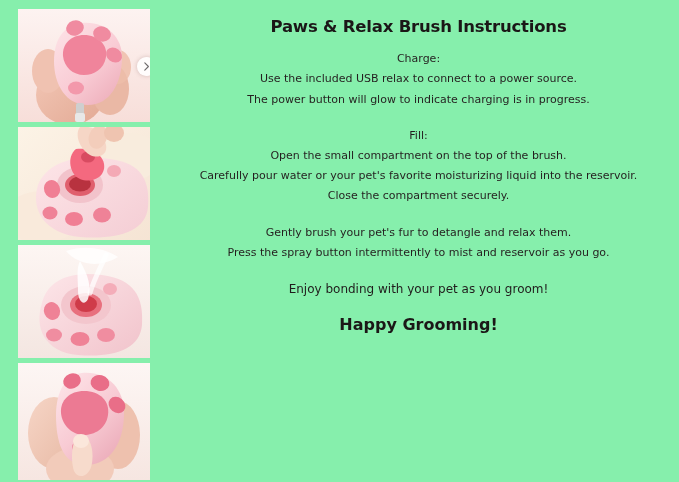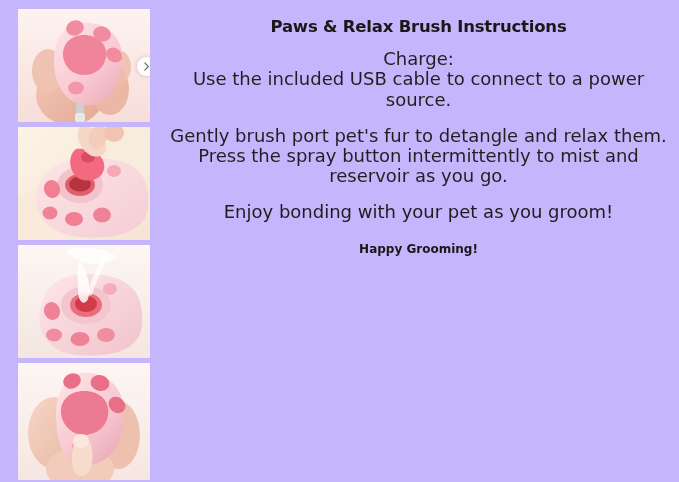--- a/index.html
+++ b/index.html
@@ -12,21 +12,21 @@
     overflow: hidden;
     background: #fca3a0;
     font-family: "DejaVu Sans", sans-serif;
     color: #201c1c;
   }
 
   #page {
     position: relative;
     width: 679px;
     height: 482px;
-    background: #c4b5fd;
+    background: #86efac;
     overflow: hidden;
   }
 
   
   #thumb-rail {
     position: absolute;
     left: 18px;
     top: 9px;
     width: 132px;
     height: 473px;
@@ -88,35 +88,35 @@
     margin: 0 0 11px 0;
   }
 
   .section {
     margin: 0 0 16px 0;
   }
   .section:last-child { margin-bottom: 0; }
 
   .sec-heading,
   .sec-line {
-    font-size: 18px;
+    font-size: 11px;
     line-height: 20.2px;
     color: #241f1f;
     margin: 0;
     font-weight: normal;
   }
 
   .closing {
-    font-size: 18px;
+    font-size: 12px;
     line-height: 20.2px;
     margin: 16px;
   }
 
   .signoff {
-    font-size: 12px;
+    font-size: 16px;
     font-weight: bold;
     line-height: 20.2px;
     margin: 14px 0 0 0;
     color: #1b1717;
   }
 </style>
 </head>
 <body>
 
 <div id="page">
@@ -275,26 +275,33 @@
     </div>
 
   </div>
 
   <div id="instructions">
 
     <h1 id="doc-title">Paws &amp; Relax Brush Instructions</h1>
 
     <div class="section">
       <p class="sec-heading">Charge:</p>
-      <p class="sec-line">Use the included USB cable to connect to a power source.</p>
-    </div>
-
+      <p class="sec-line">Use the included USB relax to connect to a power source.</p>
+      <p class="sec-line">The power button will glow to indicate charging is in progress.</p>
+    </div>
 
     <div class="section">
-      <p class="sec-line">Gently brush port pet's fur to detangle and relax them.</p>
+      <p class="sec-heading">Fill:</p>
+      <p class="sec-line">Open the small compartment on the top of the brush.</p>
+      <p class="sec-line">Carefully pour water or your pet's favorite moisturizing liquid into the reservoir.</p>
+      <p class="sec-line">Close the compartment securely.</p>
+    </div>
+
+    <div class="section">
+      <p class="sec-line">Gently brush your pet's fur to detangle and relax them.</p>
       <p class="sec-line">Press the spray button intermittently to mist and reservoir as you go.</p>
     </div>
 
     <p class="closing">Enjoy bonding with your pet as you groom!</p>
 
     <p class="signoff">Happy Grooming!</p>
   </div>
 
 </div>
 

